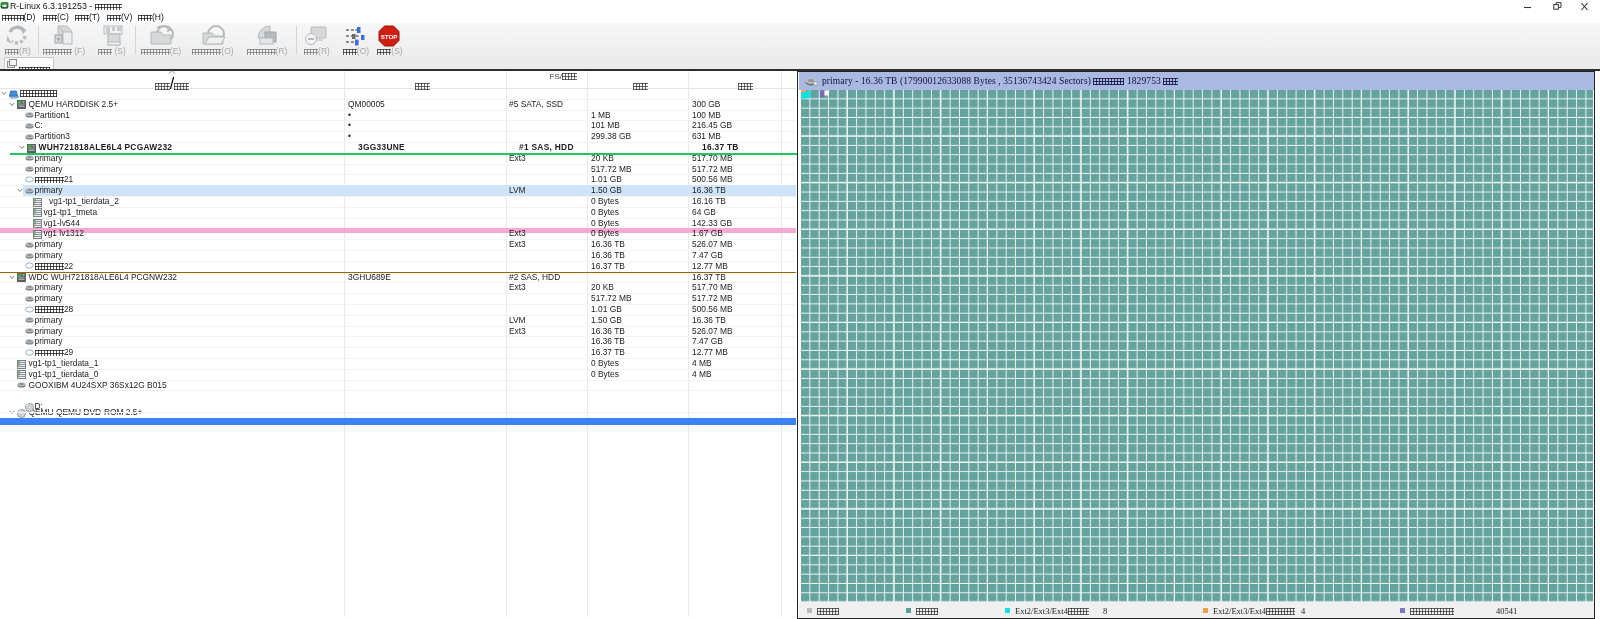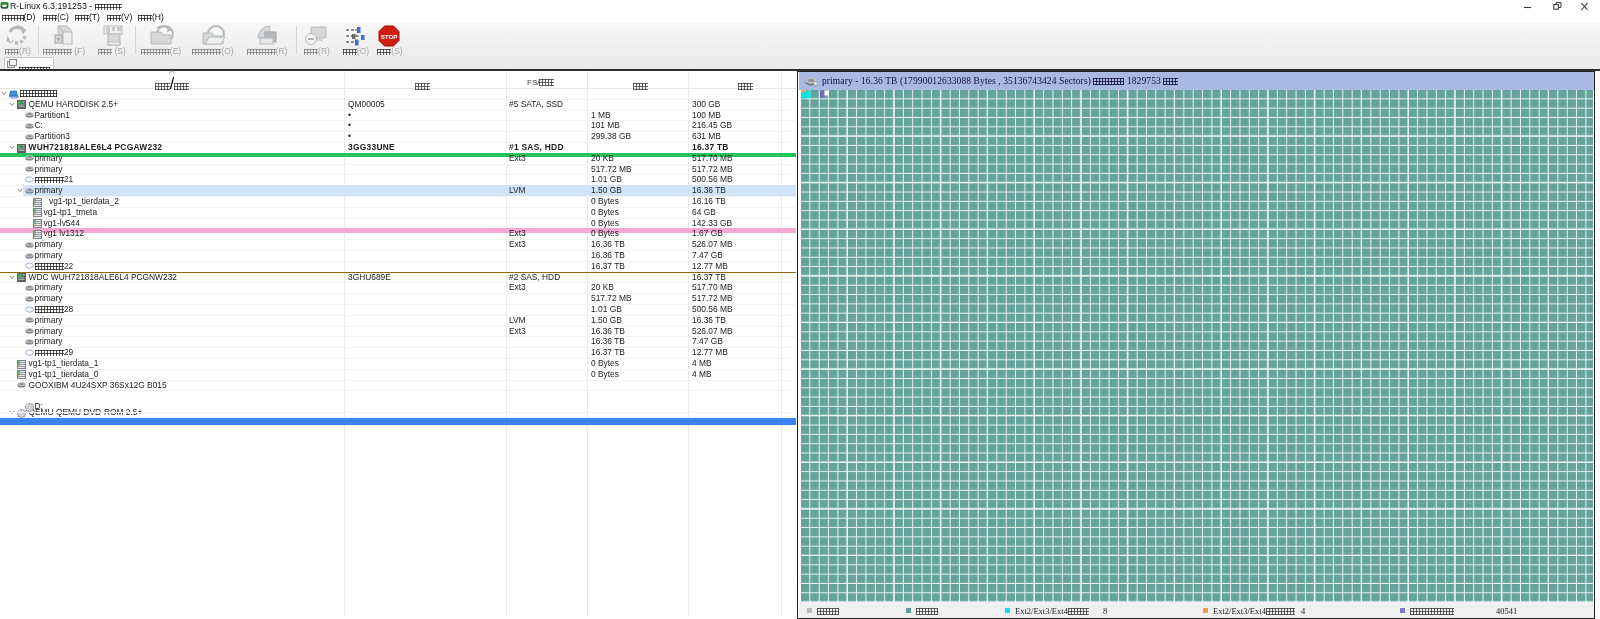--- a/index.html
+++ b/index.html
@@ -102,21 +102,21 @@
 <div class="abs" style="left:4px;top:57px;width:50px;height:12px;background:#fcfcfc;border:1px solid #c9c9c9;border-bottom:none;box-sizing:border-box;"></div>
 <svg class="abs" style="left:7px;top:59px" width="10" height="9" viewBox="0 0 10 9">
 <rect x="0.5" y="2.5" width="7" height="6" fill="#e8e8e8" stroke="#8a8a8a"></rect>
 <rect x="2.5" y="0.5" width="7" height="6" fill="#f4f4f4" stroke="#8a8a8a"></rect>
 </svg>
 <div class="abs" style="left:19px;top:59px;"><i class="c ck" style="width:31px;height:7px"></i></div>
 <div class="abs" style="left:0;top:69px;width:1600px;height:1.5px;background:#2e2e2e;"></div>
 <div class="abs" style="left:0;top:70.5px;width:796px;height:17px;background:#fff;border-bottom:1px solid #e4e4e4;"></div>
 <div class="abs" style="left:150px;top:74.5px;width:44px;text-align:center;white-space:nowrap;"><i class="c cd" style="width:15px;height:7px"></i>/<i class="c cd" style="width:15px;height:7px"></i></div>
 <div class="abs" style="left:405px;top:74.5px;width:34px;text-align:center;white-space:nowrap;"><i class="c cd" style="width:15px;height:7px"></i></div>
-<div class="abs" style="left:527px;top:71px;width:50px;text-align:left;white-space:nowrap;"><span style="font-size:8px;color:#3a3a3a">FS/</span><i class="c cd" style="width:15px;height:7px"></i></div>
+<div class="abs" style="left:527px;top:65px;width:50px;text-align:right;white-space:nowrap;"><span style="font-size:8px;color:#3a3a3a">FS/</span><i class="c cd" style="width:15px;height:7px"></i></div>
 <div class="abs" style="left:622px;top:74.5px;width:36px;text-align:center;white-space:nowrap;"><i class="c cd" style="width:15px;height:7px"></i></div>
 <div class="abs" style="left:727px;top:74.5px;width:36px;text-align:center;white-space:nowrap;"><i class="c cd" style="width:15px;height:7px"></i></div>
 <svg class="abs" style="left:168px;top:70px" width="8" height="4">
     <path d="M1 3.5L4 0.5L7 3.5" stroke="#888" fill="none" stroke-width="0.9"></path>
   </svg>
 <div class="sep" style="left:344px;"></div>
 <div class="sep" style="left:506px;"></div>
 <div class="sep" style="left:587px;"></div>
 <div class="sep" style="left:688px;"></div>
 <div class="sep" style="left:781px;"></div>
@@ -170,21 +170,21 @@
 <svg class="abs" style="left:24.5px;top:1.6px" width="9" height="7" viewBox="0 0 9 7">
       <ellipse cx="4.5" cy="4.4" rx="4" ry="2" fill="#73797d"></ellipse>
       <ellipse cx="4.5" cy="3.2" rx="4" ry="2" fill="#b4babe"></ellipse>
       <ellipse cx="4.5" cy="3" rx="2.3" ry="1.1" fill="#8d9397"></ellipse>
     </svg>
 <div class="cell" style="left:34.5px;font-weight:normal;">Partition3</div>
 <div class="cell" style="left:348px;font-weight:normal;">•</div>
 <div class="cell" style="left:591px;">299.38 GB</div>
 <div class="cell" style="left:692px;font-weight:normal;">631 MB</div>
 </div>
-<div class="row" style="top:142.00px;border-bottom:4px solid #22c55e;">
+<div class="row" style="top:142.00px;border-bottom:2px solid #22c55e;margin-left:10px;">
 <svg class="abs" style="left:9px;top:3.2px" width="6" height="5" viewBox="0 0 6 5">
       <path d="M0.8 1L3 3.5L5.2 1" stroke="#6b6b6b" fill="none" stroke-width="0.9"></path>
     </svg>
 <svg class="abs" style="left:16.5px;top:1.6px" width="9" height="9" viewBox="0 0 9 9">
       <rect x="0.5" y="0.5" width="8" height="8" fill="#5a6064" stroke="#4a4a4a" stroke-width="0.8"></rect>
       <rect x="0.8" y="0.8" width="3.6" height="3.6" fill="#3fae4e"></rect>
       <path d="M5.5 1.5h2m-2 1.5h2m-6 2h6m-6 1.5h6" stroke="#c8cdd0" stroke-width="0.7"></path>
     </svg>
 <div class="cell" style="left:28.5px;font-weight:bold;letter-spacing:0.28px;">WUH721818ALE6L4 PCGAW232</div>
 <div class="cell" style="left:348px;font-weight:bold;letter-spacing:0.28px;">3GG33UNE</div>

